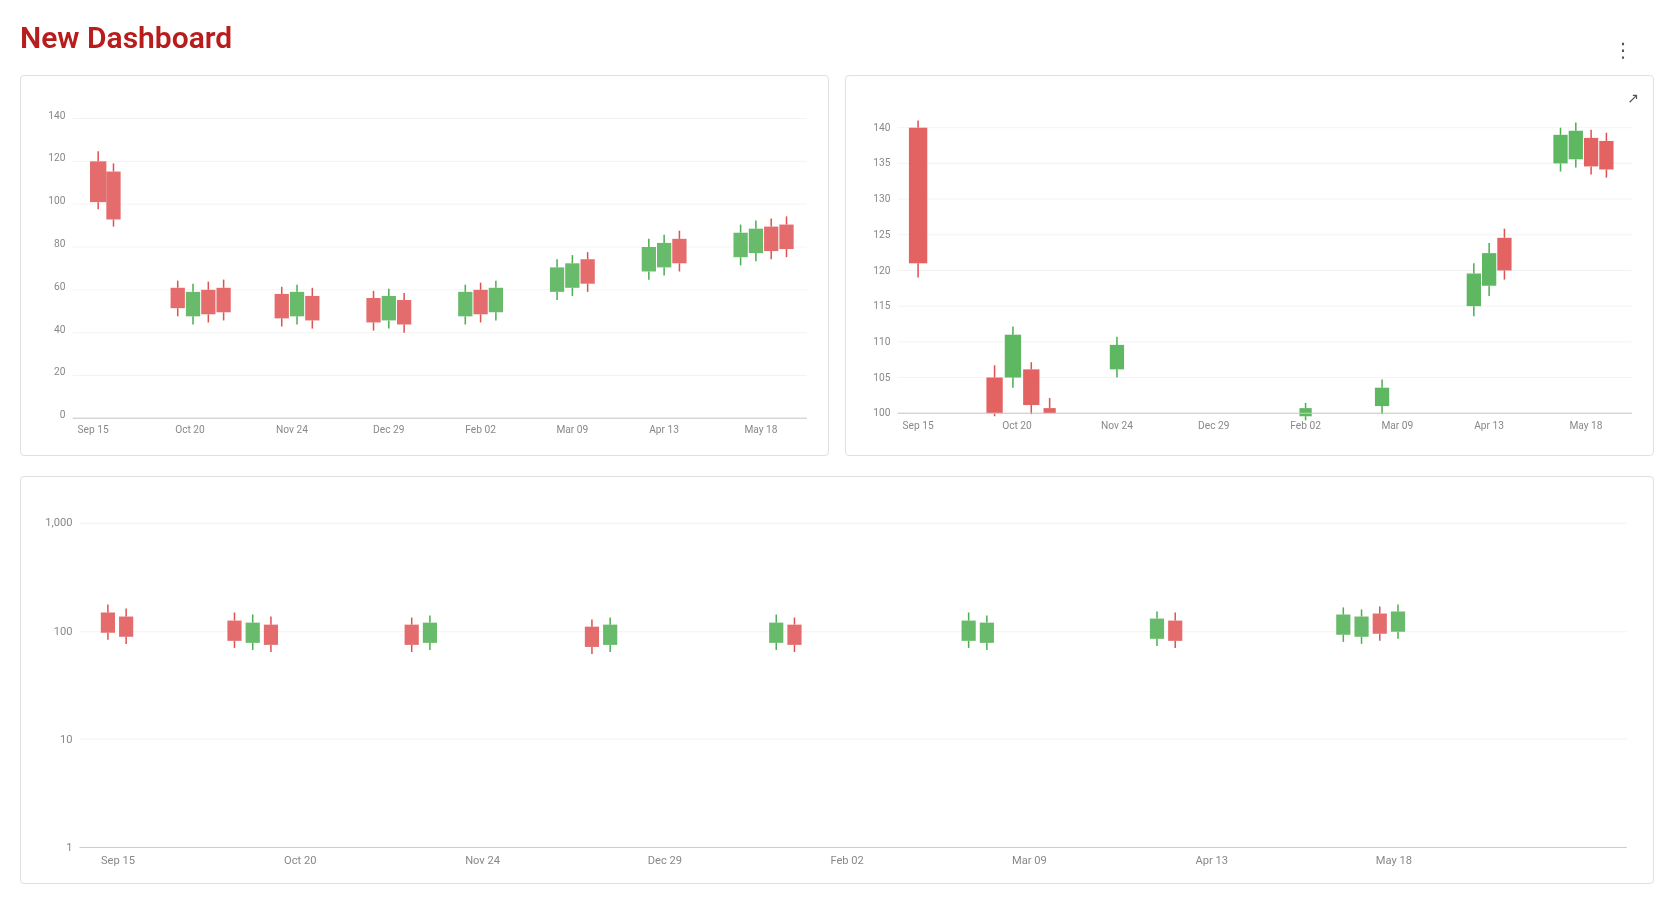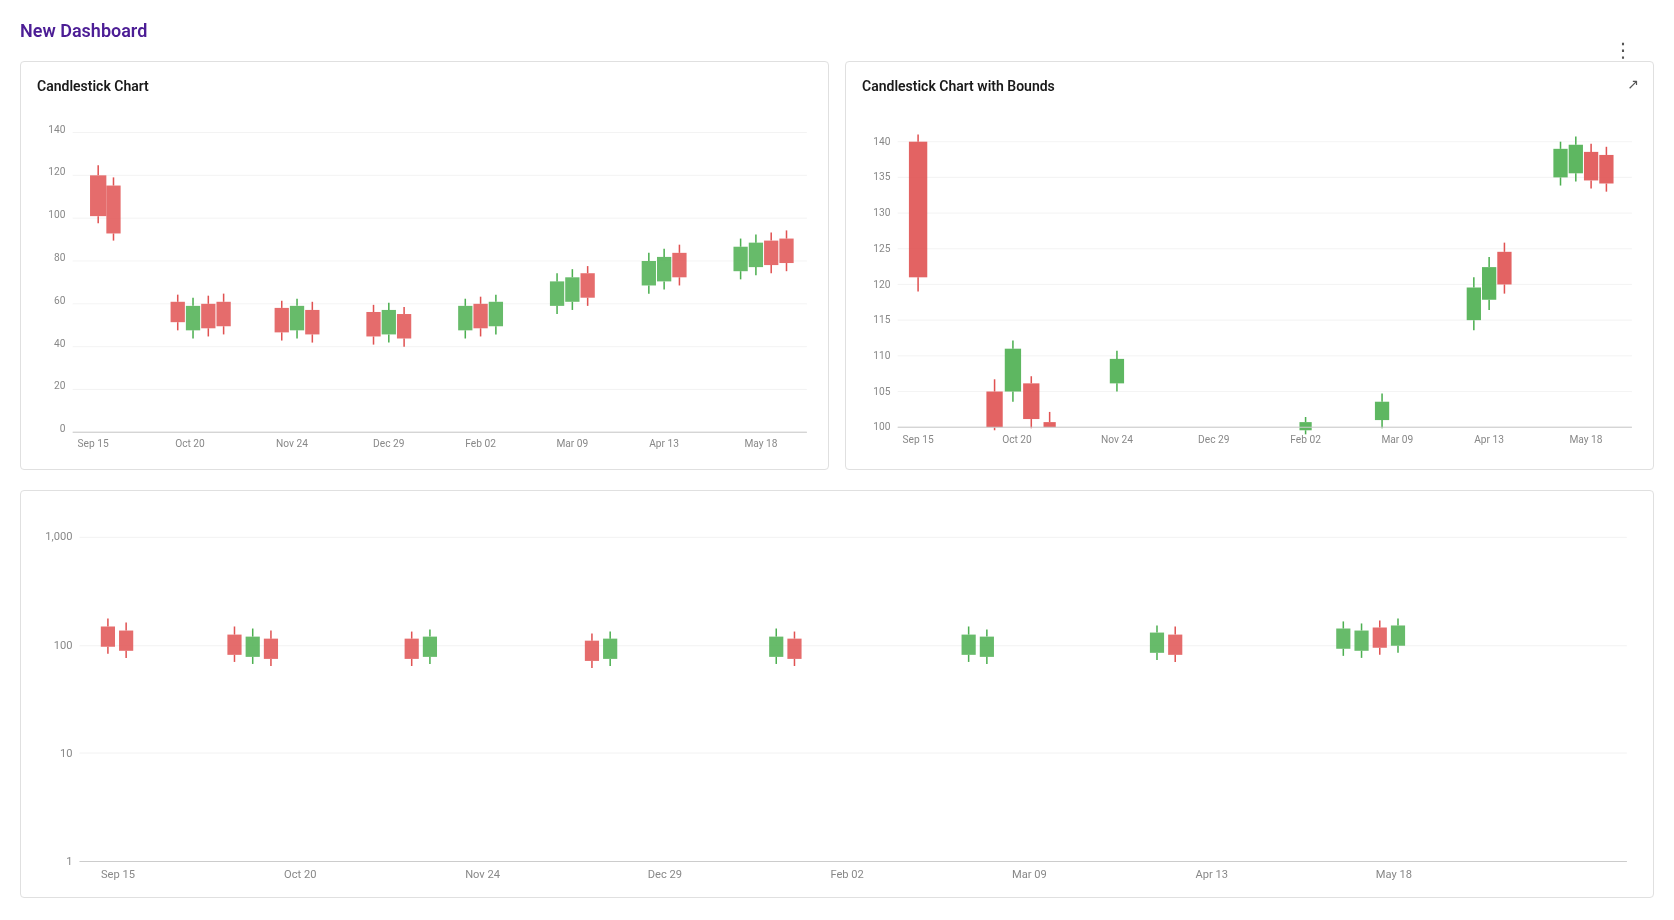--- a/index.html
+++ b/index.html
@@ -5,24 +5,24 @@
     * { box-sizing: border-box; margin: 0; padding: 0; }
     body {
       font-family: -apple-system, BlinkMacSystemFont, 'Segoe UI', Roboto, sans-serif;
       background: #fff;
       color: #333;
       padding: 20px;
       width: 1674px;
       min-height: 920px;
     }
     .page-title {
-      font-size: 18px;
+      font-size: 30px;
       font-weight: 600;
       margin-bottom: 20px;
-      color: #4c1d95;
+      color: #b91c1c;
     }
     .menu-dots {
       position: absolute;
       top: 18px;
       right: 20px;
       font-size: 20px;
       color: #555;
       cursor: pointer;
       letter-spacing: 1px;
     }
@@ -70,21 +70,20 @@
 <body>
 
 <div style="position:relative;">
   <h1 class="page-title">New Dashboard</h1>
   <span class="menu-dots">⋮</span>
 </div>
 
 <div class="charts-row">
 
   <div class="chart-panel left">
-    <div class="chart-title">Candlestick Chart</div>
     <div class="chart-area">
       <svg viewBox="0 0 760 340" xmlns="http://www.w3.org/2000/svg">
 
         <text x="28" y="320" font-size="10" fill="#888" text-anchor="end">0</text>
         <text x="28" y="278" font-size="10" fill="#888" text-anchor="end">20</text>
         <text x="28" y="236" font-size="10" fill="#888" text-anchor="end">40</text>
         <text x="28" y="194" font-size="10" fill="#888" text-anchor="end">60</text>
         <text x="28" y="152" font-size="10" fill="#888" text-anchor="end">80</text>
         <text x="28" y="110" font-size="10" fill="#888" text-anchor="end">100</text>
         <text x="28" y="68" font-size="10" fill="#888" text-anchor="end">120</text>
@@ -207,21 +206,20 @@
         <text x="345" y="334" font-size="10" fill="#888" text-anchor="middle">Dec 29</text>
         <text x="435" y="334" font-size="10" fill="#888" text-anchor="middle">Feb 02</text>
         <text x="525" y="334" font-size="10" fill="#888" text-anchor="middle">Mar 09</text>
         <text x="615" y="334" font-size="10" fill="#888" text-anchor="middle">Apr 13</text>
         <text x="710" y="334" font-size="10" fill="#888" text-anchor="middle">May 18</text>
       </svg>
     </div>
   </div>
 
   <div class="chart-panel right">
-    <div class="chart-title">Candlestick Chart with Bounds</div>
     <span class="expand-icon">↗</span>
     <div class="chart-area">
       <svg viewBox="0 0 760 340" xmlns="http://www.w3.org/2000/svg">
 
         <text x="28" y="318" font-size="10" fill="#888" text-anchor="end">100</text>
         <text x="28" y="283" font-size="10" fill="#888" text-anchor="end">105</text>
         <text x="28" y="248" font-size="10" fill="#888" text-anchor="end">110</text>
         <text x="28" y="213" font-size="10" fill="#888" text-anchor="end">115</text>
         <text x="28" y="178" font-size="10" fill="#888" text-anchor="end">120</text>
         <text x="28" y="143" font-size="10" fill="#888" text-anchor="end">125</text>

